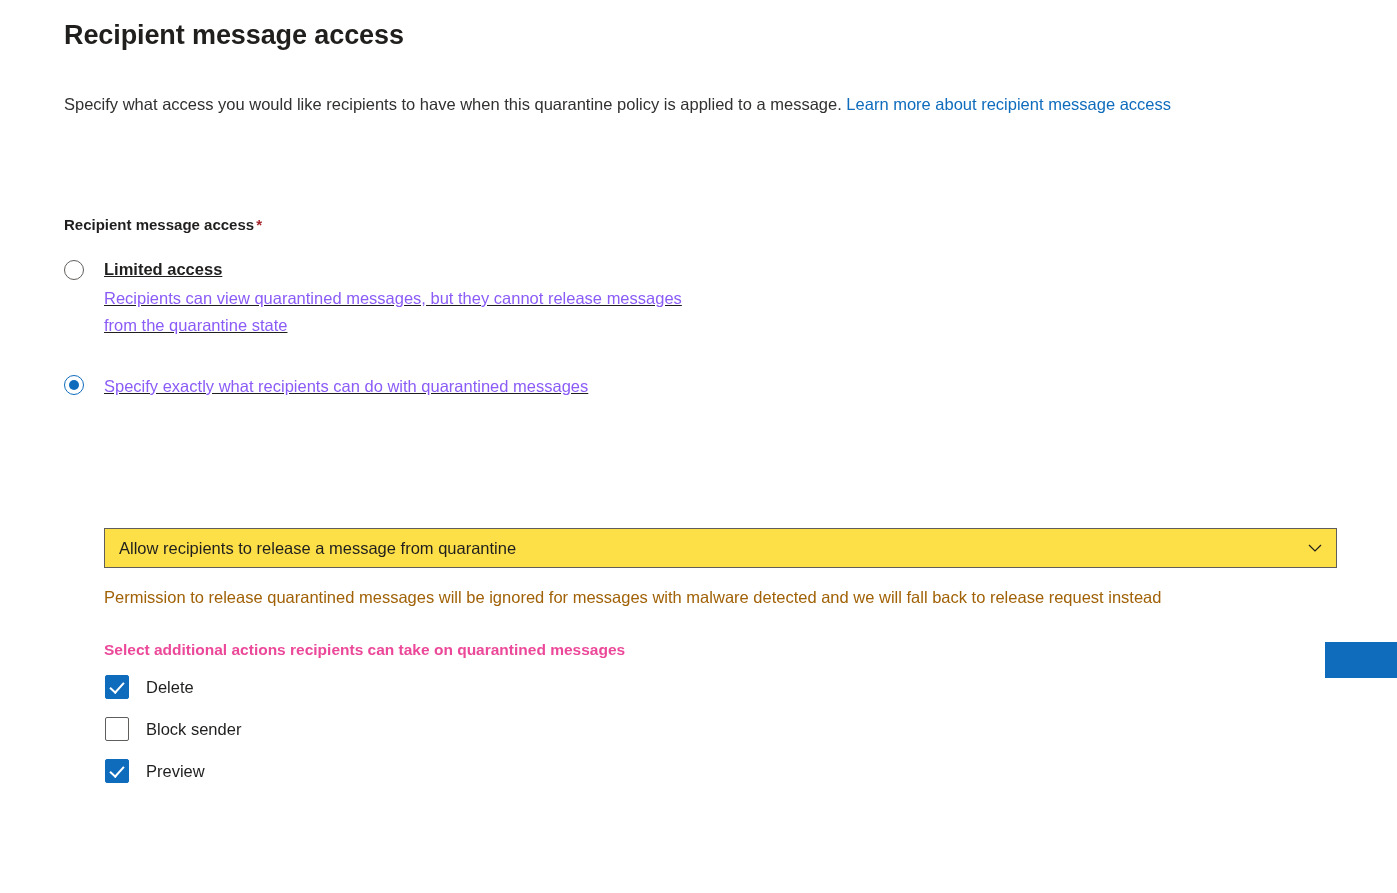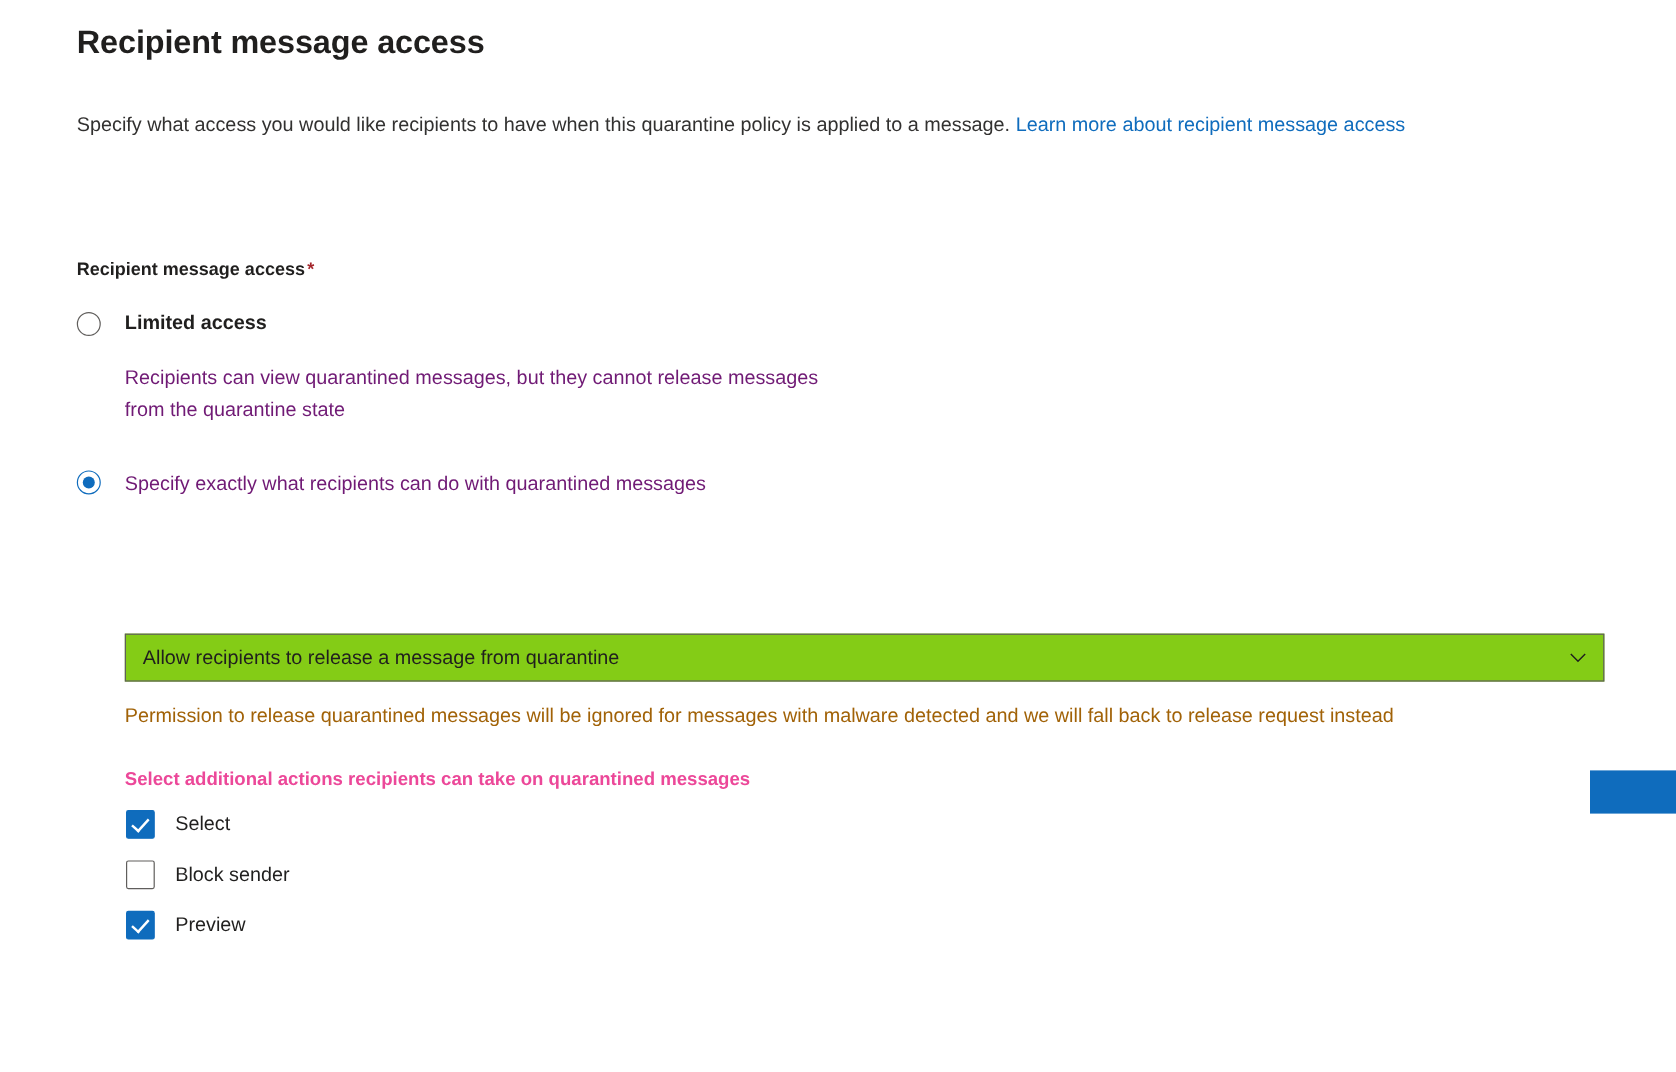--- a/index.html
+++ b/index.html
@@ -61,20 +61,21 @@
   
   .radio-group {
     position: absolute;
     left: 64px;
     top: 258px;
     width: 1000px;
   }
   .radio-row {
     position: relative;
     margin-bottom: 22px;
+    text-decoration: underline;
   }
   .radio-row.second {
     margin-top: 34px;
   }
   .radio-circle {
     position: absolute;
     left: 0;
     top: 2px;
     width: 20px;
     height: 20px;
@@ -105,24 +106,24 @@
     margin-left: 40px;
     font-size: 16.5px;
     font-weight: bold;
     color: #201f1e;
     line-height: 22px;
     cursor: pointer;
   }
   .radio-desc {
     display: block;
     margin-left: 40px;
-    margin-top: 22px;
+    margin-top: 5px;
     font-size: 16.5px;
     line-height: 27px;
-    color: #701a75;
+    color: #8b5cf6;
     font-weight: normal;
   }
 
   
   .subsection {
     position: absolute;
     left: 104px;
     top: 528px;
     width: 1233px;
   }
@@ -131,21 +132,21 @@
     font-weight: bold;
     color: #201f1e;
     display: block;
     margin-bottom: 12px;
   }
   .select-box {
     position: relative;
     width: 1233px;
     height: 40px;
     border: 1px solid #605e5c;
-    background: #84cc16;
+    background: #fde047;
     box-sizing: border-box;
     display: flex;
     align-items: center;
     cursor: pointer;
   }
   .select-value {
     font-size: 16.5px;
     color: #201f1e;
     padding-left: 14px;
   }
@@ -268,21 +269,21 @@
         </svg>
       </span>
     </div>
 
     <div class="hint">Permission to release quarantined messages will be ignored for messages with malware detected and we will fall back to release request instead</div>
 
     <span class="checkbox-title">Select additional actions recipients can take on quarantined messages</span>
 
     <div class="cb-row">
       <span class="cb-box checked"></span>
-      <span class="cb-label">Select</span>
+      <span class="cb-label">Delete</span>
     </div>
 
     <div class="cb-row">
       <span class="cb-box"></span>
       <span class="cb-label">Block sender</span>
     </div>
 
     <div class="cb-row">
       <span class="cb-box checked"></span>
       <span class="cb-label">Preview</span>

